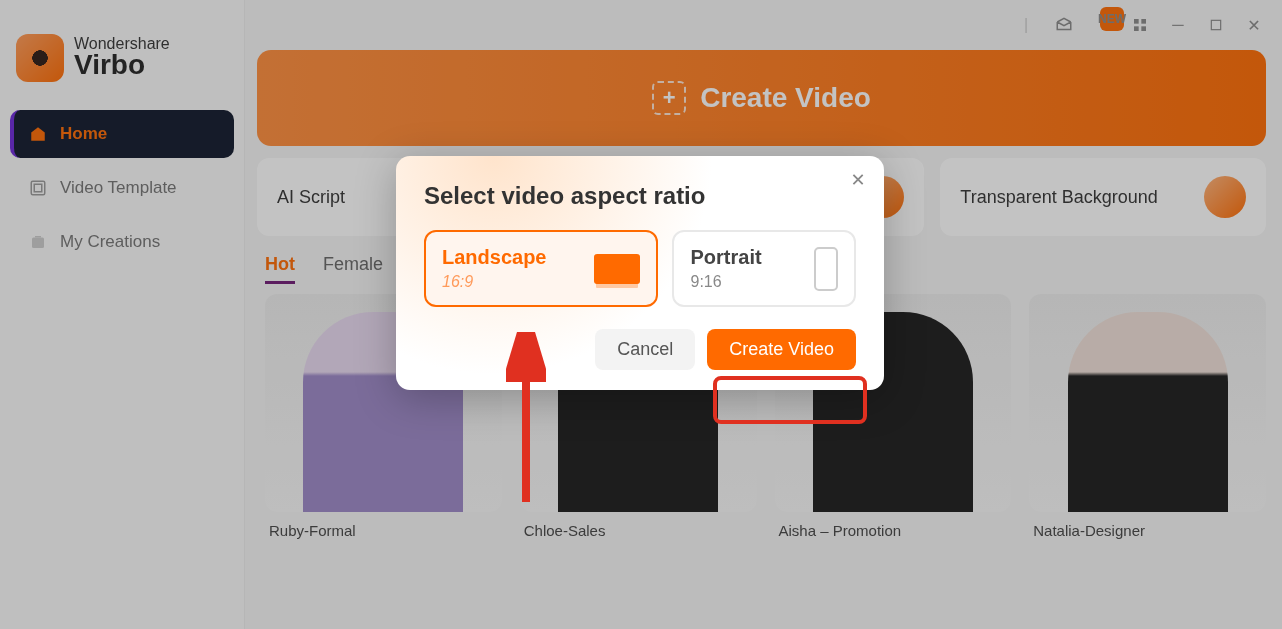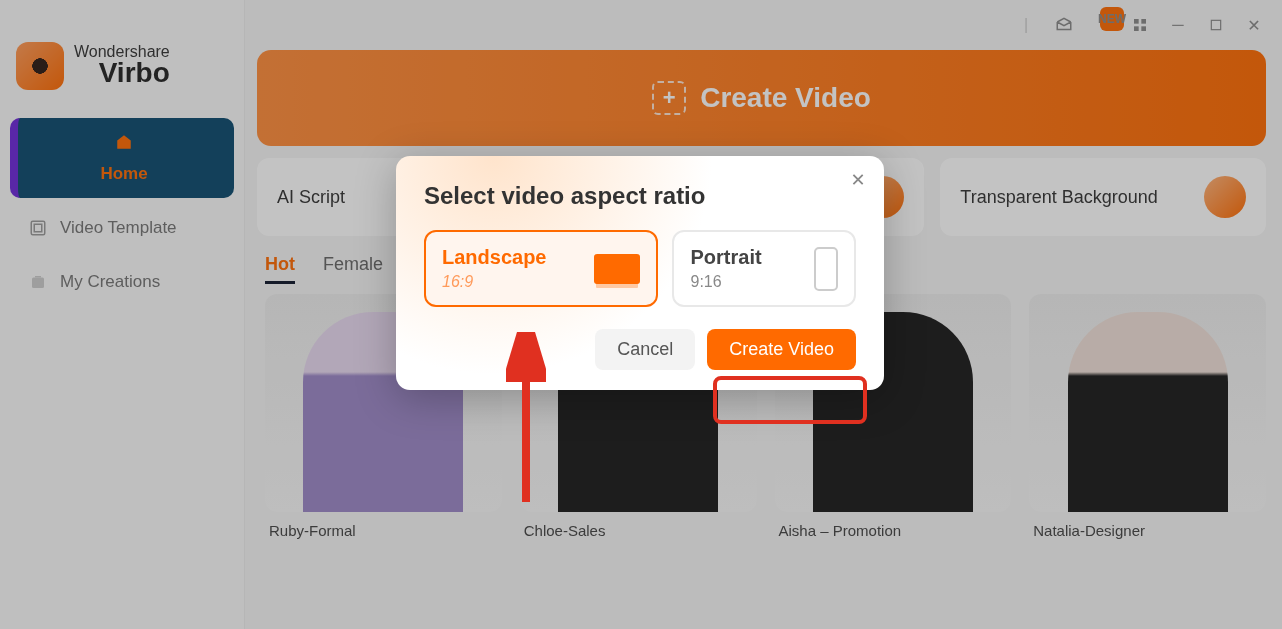--- a/index.html
+++ b/index.html
@@ -1,39 +1,39 @@
 <!DOCTYPE html>
 <html><head>
 <meta charset="utf-8">
 <style>
 * { margin: 0; padding: 0; box-sizing: border-box; font-family: -apple-system, BlinkMacSystemFont, "Segoe UI", sans-serif; }
 body { width: 1282px; height: 629px; background: #f5f5f5; overflow: hidden; position: relative; }
 .app { display: flex; height: 100%; }
-.sidebar { width: 245px; background: #fafafa; border-right: 1px solid #eee; padding: 30px 10px; text-align: right; }
+.sidebar { width: 245px; background: #fafafa; border-right: 1px solid #eee; padding: 22px 10px; }
 .logo { display: flex; align-items: center; gap: 10px; padding: 12px 6px 28px 6px; }
 .logo-badge { width: 48px; height: 48px; border-radius: 12px; background: linear-gradient(135deg,#ff9a56,#ff6a00); position: relative; overflow: hidden; }
 .logo-badge::after { content:""; position:absolute; left:14px; top:8px; width:20px; height:32px; background: radial-gradient(circle,#2b1a12 40%, transparent 42%); border-radius: 50% 50% 45% 45%; }
 .logo-text .brand1 { font-size: 16px; color:#333; font-weight:500; }
 .logo-text .brand2 { font-size: 28px; color:#222; font-weight:700; margin-top:-4px; }
 .nav-item { display:flex; align-items:center; gap:12px; padding:14px 18px; border-radius:10px; font-size:17px; color:#737373; cursor:pointer; margin-bottom:6px; }
-.nav-item.active { background:#0c4a6e; color:#ff6a00; font-weight:600; border-left:8px solid #6d28d9; padding-left:14px;flex-direction:column; }
+.nav-item.active { background:#0f172a; color:#ff6a00; font-weight:600; border-left:4px solid #6d28d9; padding-left:14px; }
 .nav-icon { width:20px; height:20px; display:flex; align-items:center; justify-content:center; }
 .main { flex:1; padding:0 0 0 12px; position:relative; }
 .titlebar { height:40px; display:flex; align-items:center; justify-content:flex-end; gap:14px; padding:10px 16px 0 0; }
 .titlebar span { width:24px; height:24px; display:flex; align-items:center; justify-content:center; color:#888; cursor:pointer; position:relative; }
 .new-badge { position:absolute; top:-6px; right:-10px; background:#ff6a00; color:#fff; font-size:12px; padding:4px 4px; border-radius:6px; font-weight:700; }
 .create-banner { margin:10px 16px 12px 0; height:96px; background:linear-gradient(90deg,#ff8c3a,#ff6a00); border-radius:14px; display:flex; align-items:center; justify-content:center; gap:14px; color:#fff; font-size:28px; font-weight:600; cursor:pointer; }
 .plus-box { width:34px; height:34px; border:2px dashed rgba(255,255,255,0.8); border-radius:6px; display:flex; align-items:center; justify-content:center; font-size:22px; }
 .feature-row { display:flex; gap:16px; margin:0 16px 18px 0; }
 .feature-card { flex:1; background:#fff; border-radius:12px; padding:18px 20px; display:flex; align-items:center; justify-content:space-between; color:#333; font-size:18px; font-weight:500; cursor:pointer; min-height:68px; }
 .feature-icon { width:42px; height:42px; background:linear-gradient(135deg,#ffb37a,#ff6a00); border-radius:50%; }
 .tabs-row { display:flex; align-items:center; justify-content:space-between; margin:0 16px 10px 8px; }
 .tabs { display:flex; gap:28px; }
 .tab { font-size:18px; color:#666; padding-bottom:6px; cursor:pointer; }
-.tab.active { color:#ff6a00; font-weight:700; border-bottom:3px solid #0f172a; }
+.tab.active { color:#ff6a00; font-weight:700; border-bottom:3px solid #701a75; }
 .search-wrap { display:flex; align-items:center; gap:10px; }
 .search-box { display:flex; align-items:center; gap:8px; background:#f0f0f0; border-radius:8px; padding:6px 12px; width:240px; }
 .search-box input { border:none; background:transparent; outline:none; font-size:15px; color:#666; width:100%; }
 .icon-btn { width:28px; height:28px; background:#f0f0f0; border-radius:6px; display:flex; align-items:center; justify-content:center; cursor:pointer; color:#666; }
 .avatar-grid { display:flex; gap:18px; margin:0 16px 0 8px; }
 .avatar-card { flex:1; }
 .avatar-img { height:218px; background:linear-gradient(180deg,#eee,#f8f8f8); border-radius:12px; display:flex; align-items:flex-end; justify-content:center; overflow:hidden; }
 .avatar-name { font-size:15px; color:#444; padding:10px 4px; }
 .person { width:160px; height:200px; border-radius:70px 70px 0 0; }
 .p1 { background:linear-gradient(180deg,#e8d9f0 30%,#9c87c7 32%); }

